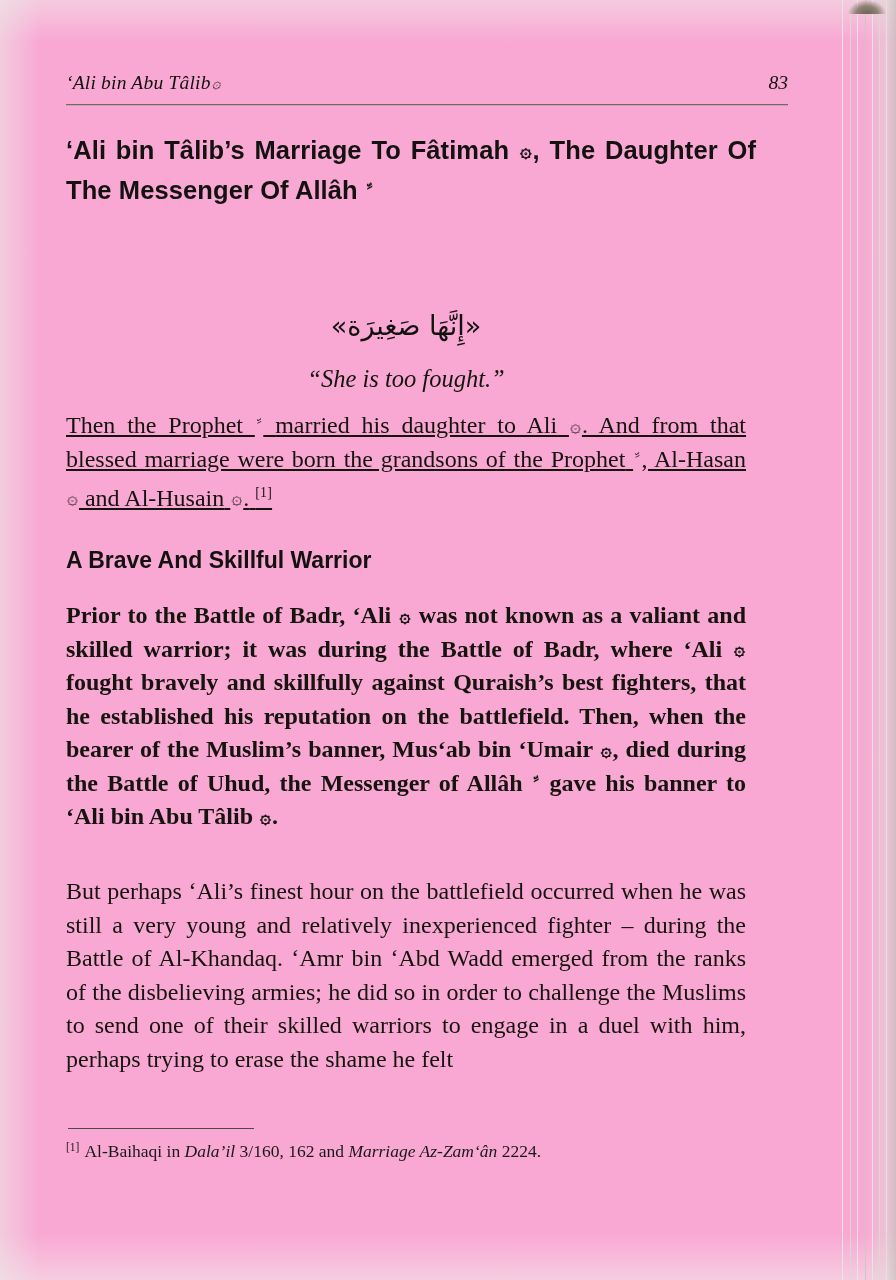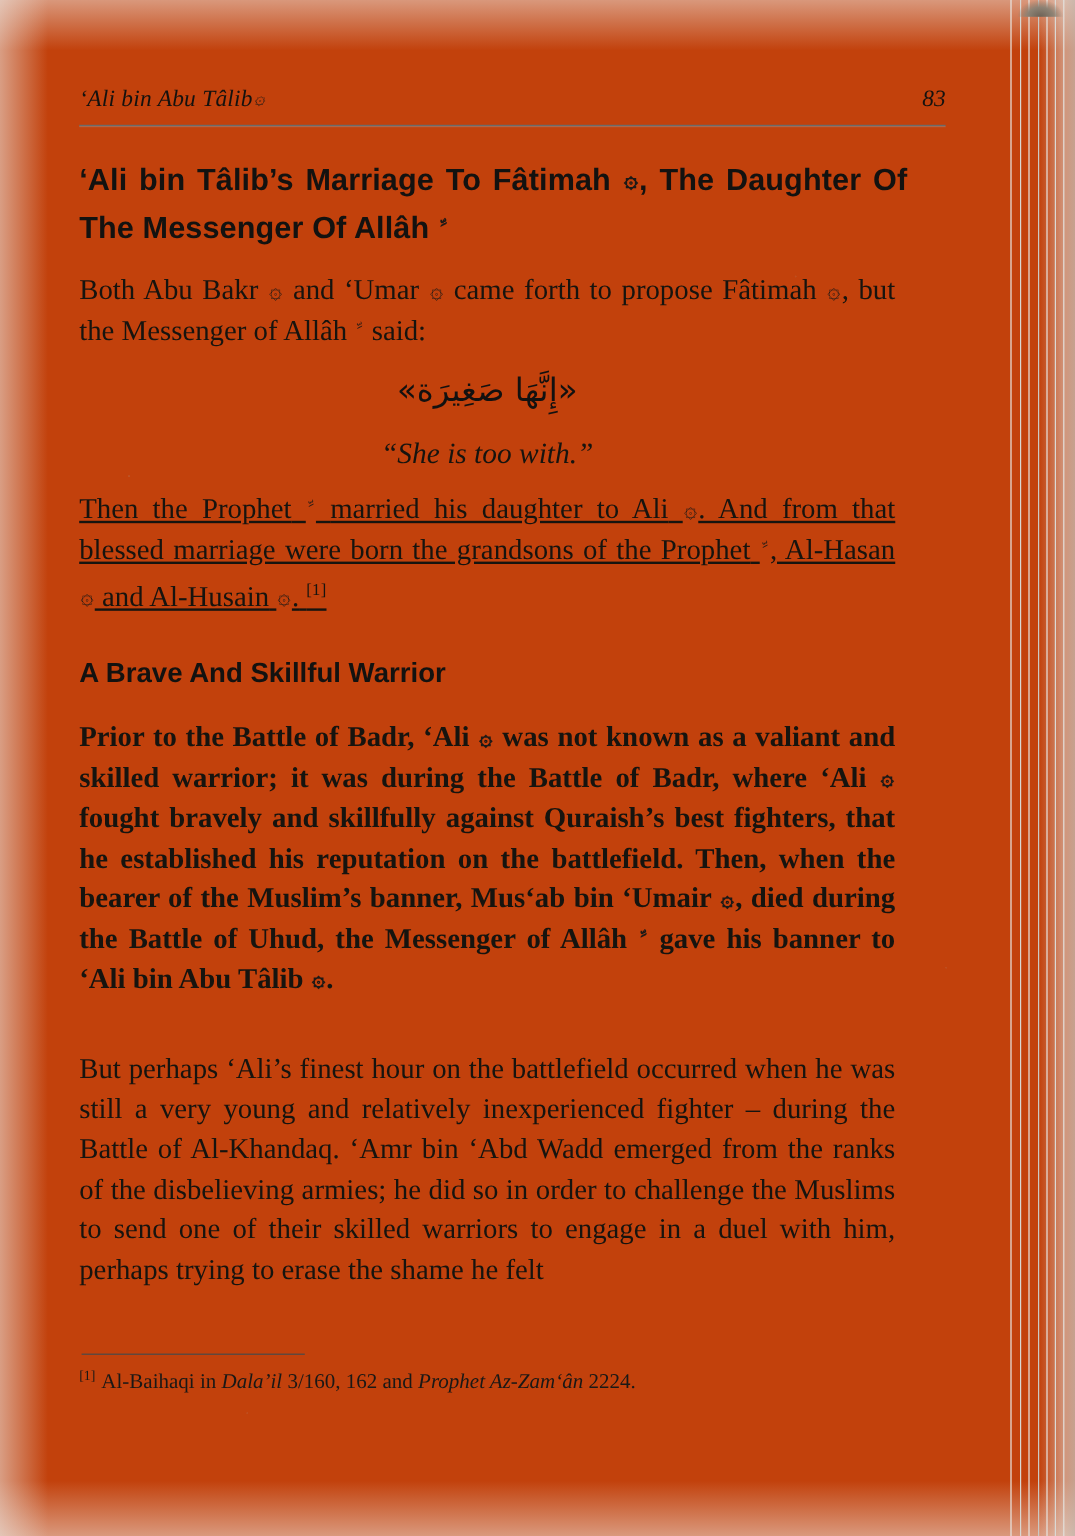--- a/index.html
+++ b/index.html
@@ -17,21 +17,21 @@
     position: relative;
   }
 
   
   .page-sheet {
     position: absolute;
     left: 0;
     top: 0;
     width: 896px;
     height: 1280px;
-    background: #c2410c;
+    background: #f9a8d4;
   }
 
   
   .paper-tone {
     position: absolute;
     inset: 0;
     background:
       linear-gradient(to right, rgba(236,234,230,0.55) 0px, rgba(255,255,255,0) 40px),
       linear-gradient(to bottom, rgba(240,238,234,0.5) 0px, rgba(255,255,255,0) 42px),
       linear-gradient(to top, rgba(242,240,236,0.5) 0px, rgba(255,255,255,0) 46px);
@@ -255,36 +255,35 @@
   <div class="running-head">
     <div class="running-head-title">
       <span>‘Ali bin Abu Tâlib</span><span class="honorific">۞</span>
     </div>
     <div class="running-head-page">83</div>
   </div>
   <div class="head-rule"></div>
 
   <h1 class="chapter-heading"><span>‘Ali bin Tâlib’s Marriage To Fâtimah</span> <span class="honorific">۞</span><span>, The Daughter Of The Messenger Of Allâh</span> <span class="honorific saw">ﱢ</span></h1>
 
-  <p class="body-par" id="par-marriage"><span>Both Abu Bakr</span> <span class="honorific">۞</span> <span>and ‘Umar</span> <span class="honorific">۞</span> <span>came forth to propose Fâtimah</span> <span class="honorific">۞</span><span>, but the Messenger of Allâh</span> <span class="honorific saw">ﱢ</span> <span>said:</span></p>
 
   <p class="arabic-line">«إِنَّهَا صَغِيرَة»</p>
 
-  <p class="translation-line">“She is too with.”</p>
+  <p class="translation-line">“She is too fought.”</p>
 
   <p class="body-par" id="par-grandsons"><span>Then the Prophet</span> <span class="honorific saw">ﱢ</span> <span>married his daughter to Ali</span> <span class="honorific">۞</span><span>. And from that blessed marriage were born the grandsons of the Prophet</span> <span class="honorific saw">ﱢ</span><span>, Al-Hasan</span> <span class="honorific">۞</span> <span>and Al-Husain</span> <span class="honorific">۞</span><span>.</span> <sup class="fn-ref">[1]</sup></p>
 
   <h2 class="section-heading">A Brave And Skillful Warrior</h2>
 
   <p class="body-par" id="par-badr"><span>Prior to the Battle of Badr, ‘Ali</span> <span class="honorific">۞</span> <span>was not known as a valiant and skilled warrior; it was during the Battle of Badr, where ‘Ali</span> <span class="honorific">۞</span> <span>fought bravely and skillfully against Quraish’s best fighters, that he established his reputation on the battlefield. Then, when the bearer of the Muslim’s banner, Mus‘ab bin ‘Umair</span> <span class="honorific">۞</span><span>, died during the Battle of Uhud, the Messenger of Allâh</span> <span class="honorific saw">ﱢ</span> <span>gave his banner to ‘Ali bin Abu Tâlib</span> <span class="honorific">۞</span><span>.</span></p>
 
   <p class="body-par" id="par-khandaq">But perhaps ‘Ali’s finest hour on the battlefield occurred when he was still a very young and relatively inexperienced fighter – during the Battle of Al-Khandaq. ‘Amr bin ‘Abd Wadd emerged from the ranks of the disbelieving armies; he did so in order to challenge the Muslims to send one of their skilled warriors to engage in a duel with him, perhaps trying to erase the shame he felt</p>
 
   <div class="footnote-rule"></div>
-  <p class="footnote"><sup>[1]</sup><span>Al-Baihaqi in </span><i>Dala’il</i><span> 3/160, 162 and </span><i>Prophet Az-Zam‘ân</i><span> 2224.</span></p>
+  <p class="footnote"><sup>[1]</sup><span>Al-Baihaqi in </span><i>Dala’il</i><span> 3/160, 162 and </span><i>Marriage Az-Zam‘ân</i><span> 2224.</span></p>
 
   <div class="book-edge">
     <div class="edge-line soft" style="left: 8px;"></div>
     <div class="edge-line" style="left: 16px;"></div>
     <div class="edge-line soft" style="left: 23px;"></div>
     <div class="edge-line dark" style="left: 31px;"></div>
     <div class="edge-line soft" style="left: 38px;"></div>
     <div class="edge-line" style="left: 45px;"></div>
     <div class="edge-line soft" style="left: 52px;"></div>
     <div class="edge-shade"></div>

